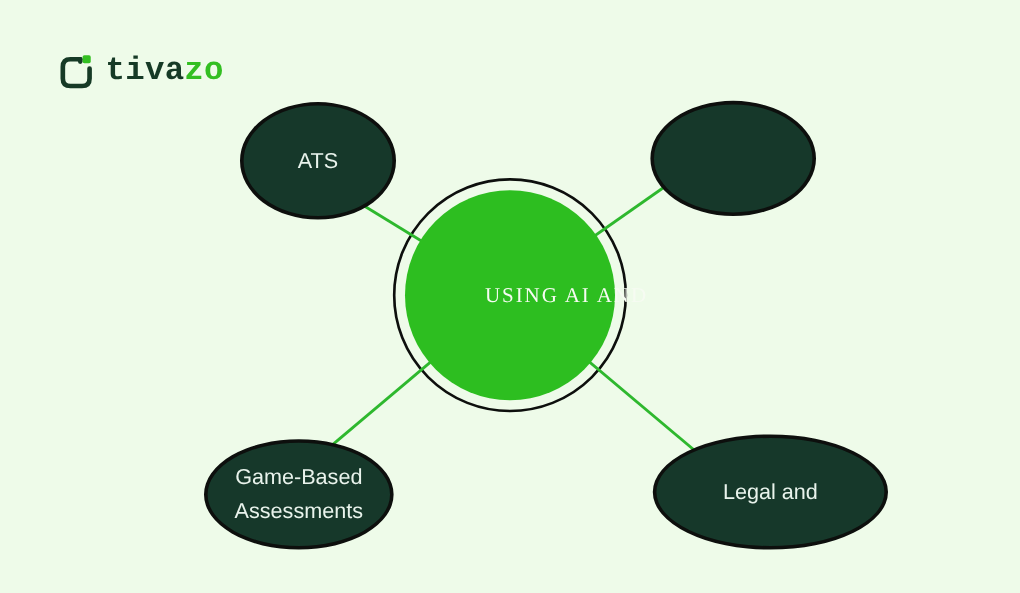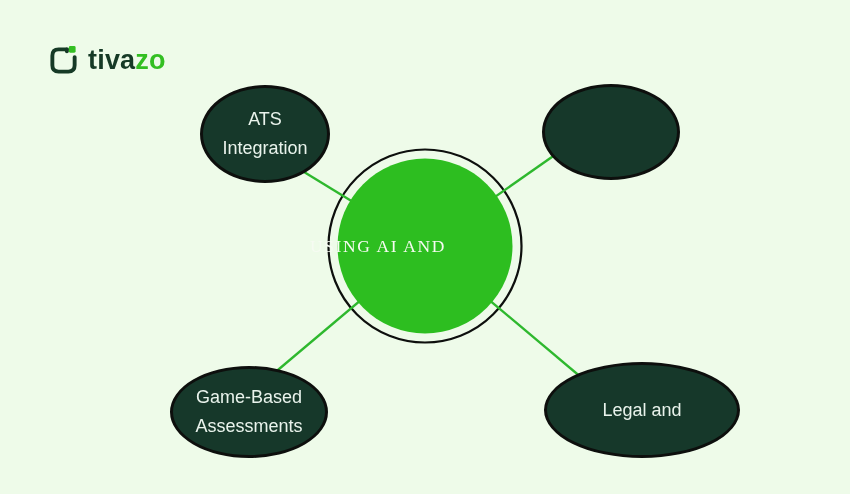--- a/index.html
+++ b/index.html
@@ -30,21 +30,21 @@
   .logo {
     position: absolute;
     left: 48px;
     top: 45px;
     display: flex;
     align-items: center;
     gap: 9px;
   }
   .logo-icon { width: 31px; height: 31px; display: block; }
   .logo-text {
-    font-family: Liberation Sans, sans-serif;
+    font-family: Liberation Mono, monospace;
     font-weight: 700;
     font-size: 27px;
     letter-spacing: 0.2px;
     line-height: 31px;
   }
   .logo-dark { color: var(--brand-dark, #163a26); }
   .logo-bright { color: var(--brand-bright, #33bf22); }
 
   
   .diagram-svg {
@@ -56,21 +56,21 @@
   .connector { stroke: var(--connector, #2eb82e); stroke-width: 2.4; }
   .center-circle { fill: var(--center-fill, #2dbe20); }
 
   
   .center-label {
     position: absolute;
     left: 425px;
     top: 246px;
     transform: translate(-50%, -50%);
     width: 230px;
-    text-align: left;
+    text-align: right;
     color: var(--center-text, #f6fbf2);
     font-family: "Liberation Serif", serif;
     font-size: 17.5px;
     letter-spacing: 1.6px;
     line-height: 23px;
     font-weight: 400;
   }
 
   
   .node {
@@ -117,21 +117,20 @@
     <line class="connector" x1="620" y1="410" x2="425" y2="246"></line>
     <circle class="center-circle" cx="425" cy="246" r="87.5"></circle>
   </svg>
 
   <div class="center-label">
     <div>USING AI AND</div>
   </div>
 
   <div class="node node-ats">
     <div>ATS</div>
-    <div>Integration</div>
   </div>
 
   <div class="node node-auto">
   </div>
 
   <div class="node node-game">
     <div>Game-Based</div>
     <div>Assessments</div>
   </div>
 

